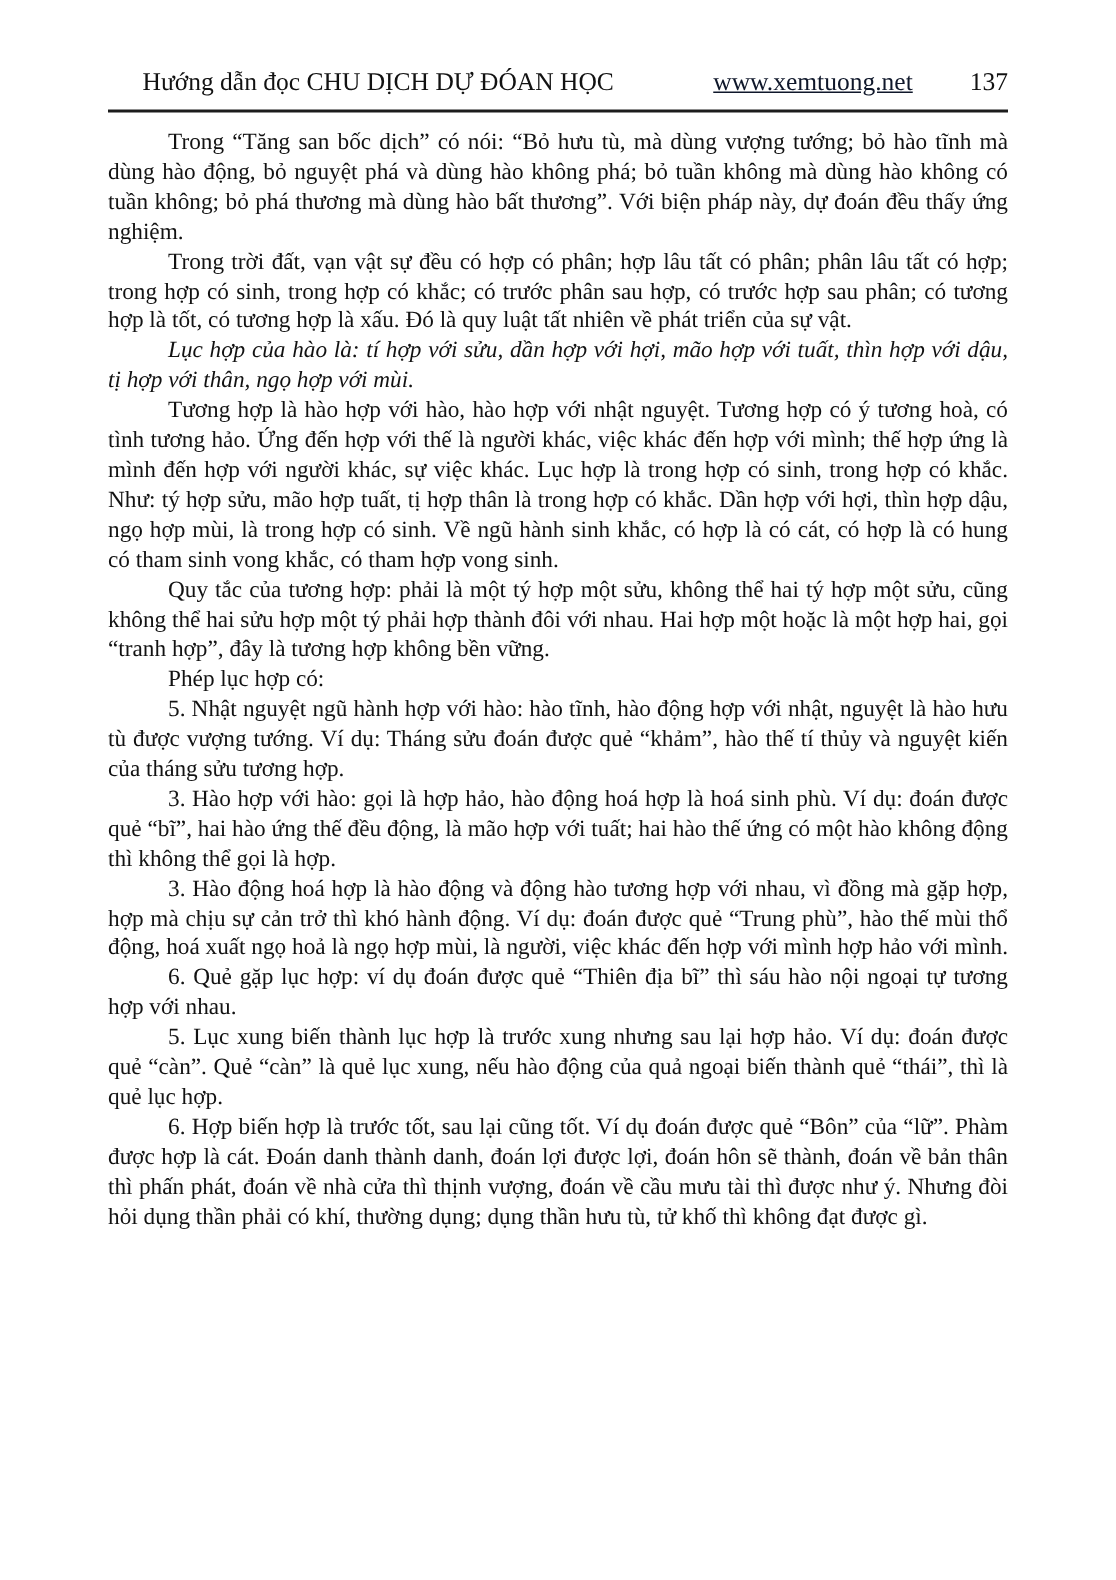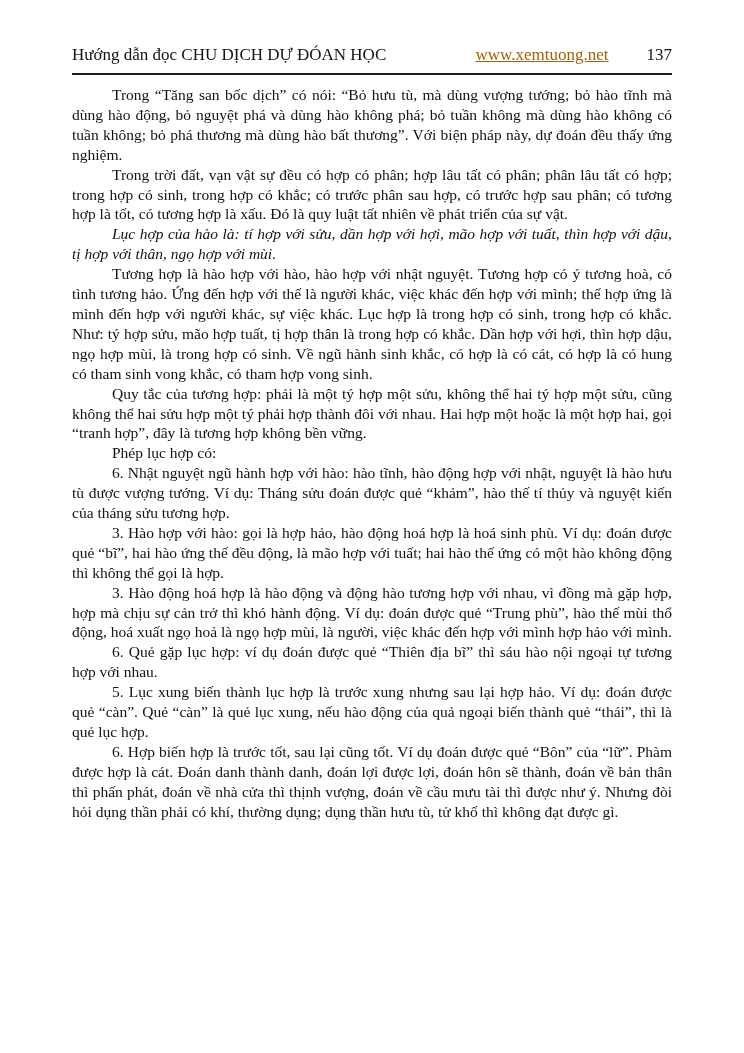--- a/index.html
+++ b/index.html
@@ -18,27 +18,28 @@
     color: #121212;
     overflow: hidden;
   }
   .header {
     display: flex;
     align-items: flex-end;
     padding-top: 44px;
     font-size: 17px;
     line-height: 21px;
     white-space: nowrap;
+    margin-left: 23px;
   }
   .header-title {
     flex: 1;
     text-align: left;
   }
   .header-link {
-    color: #a16207;
+    color: #0f172a;
     text-decoration: underline;
     cursor: pointer;
   }
   .header-page {
     margin-left: 38px;
   }
   .header-rule {
     margin-top: 8px;
     border-bottom: 2px solid #1c1c1c;
     width: 100%;
@@ -70,20 +71,20 @@
     <span class="header-page">137</span>
   </div>
   <div class="header-rule"></div>
   <div class="content" id="paragraphs">
       <p class="para">Trong “Tăng san bốc dịch” có nói: “Bỏ hưu tù, mà dùng vượng tướng; bỏ hào tĩnh mà dùng hào động, bỏ nguyệt phá và dùng hào không phá; bỏ tuần không mà dùng hào không có tuần không; bỏ phá thương mà dùng hào bất thương”. Với biện pháp này, dự đoán đều thấy ứng nghiệm.</p>
       <p class="para">Trong trời đất, vạn vật sự đều có hợp có phân; hợp lâu tất có phân; phân lâu tất có hợp; trong hợp có sinh, trong hợp có khắc; có trước phân sau hợp, có trước hợp sau phân; có tương hợp là tốt, có tương hợp là xấu. Đó là quy luật tất nhiên về phát triển của sự vật.</p>
       <p class="italic">Lục hợp của hào là: tí hợp với sửu, dần hợp với hợi, mão hợp với tuất, thìn hợp với dậu, tị hợp với thân, ngọ hợp với mùi.</p>
       <p class="para">Tương hợp là hào hợp với hào, hào hợp với nhật nguyệt. Tương hợp có ý tương hoà, có tình tương hảo. Ứng đến hợp với thế là người khác, việc khác đến hợp với mình; thế hợp ứng là mình đến hợp với người khác, sự việc khác. Lục hợp là trong hợp có sinh, trong hợp có khắc. Như: tý hợp sửu, mão hợp tuất, tị hợp thân là trong hợp có khắc. Dần hợp với hợi, thìn hợp dậu, ngọ hợp mùi, là trong hợp có sinh. Về ngũ hành sinh khắc, có hợp là có cát, có hợp là có hung có tham sinh vong khắc, có tham hợp vong sinh.</p>
       <p class="para">Quy tắc của tương hợp: phải là một tý hợp một sửu, không thể hai tý hợp một sửu, cũng không thể hai sửu hợp một tý phải hợp thành đôi với nhau. Hai hợp một hoặc là một hợp hai, gọi “tranh hợp”, đây là tương hợp không bền vững.</p>
       <p class="para">Phép lục hợp có:</p>
-      <p class="para">6. Nhật nguyệt ngũ hành hợp với hào: hào tĩnh, hào động hợp với nhật, nguyệt là hào hưu tù được vượng tướng. Ví dụ: Tháng sửu đoán được quẻ “khảm”, hào thế tí thủy và nguyệt kiến của tháng sửu tương hợp.</p>
+      <p class="para">5. Nhật nguyệt ngũ hành hợp với hào: hào tĩnh, hào động hợp với nhật, nguyệt là hào hưu tù được vượng tướng. Ví dụ: Tháng sửu đoán được quẻ “khảm”, hào thế tí thủy và nguyệt kiến của tháng sửu tương hợp.</p>
       <p class="para">3. Hào hợp với hào: gọi là hợp hảo, hào động hoá hợp là hoá sinh phù. Ví dụ: đoán được quẻ “bĩ”, hai hào ứng thế đều động, là mão hợp với tuất; hai hào thế ứng có một hào không động thì không thể gọi là hợp.</p>
       <p class="para">3. Hào động hoá hợp là hào động và động hào tương hợp với nhau, vì đồng mà gặp hợp, hợp mà chịu sự cản trở thì khó hành động. Ví dụ: đoán được quẻ “Trung phù”, hào thế mùi thổ động, hoá xuất ngọ hoả là ngọ hợp mùi, là người, việc khác đến hợp với mình hợp hảo với mình.</p>
       <p class="para">6. Quẻ gặp lục hợp: ví dụ đoán được quẻ “Thiên địa bĩ” thì sáu hào nội ngoại tự tương hợp với nhau.</p>
       <p class="para">5. Lục xung biến thành lục hợp là trước xung nhưng sau lại hợp hảo. Ví dụ: đoán được quẻ “càn”. Quẻ “càn” là quẻ lục xung, nếu hào động của quả ngoại biến thành quẻ “thái”, thì là quẻ lục hợp.</p>
       <p class="para">6. Hợp biến hợp là trước tốt, sau lại cũng tốt. Ví dụ đoán được quẻ “Bôn” của “lữ”. Phàm được hợp là cát. Đoán danh thành danh, đoán lợi được lợi, đoán hôn sẽ thành, đoán về bản thân thì phấn phát, đoán về nhà cửa thì thịnh vượng, đoán về cầu mưu tài thì được như ý. Nhưng đòi hỏi dụng thần phải có khí, thường dụng; dụng thần hưu tù, tử khố thì không đạt được gì.</p>
     </div>
 </div>
 
 </body></html>

